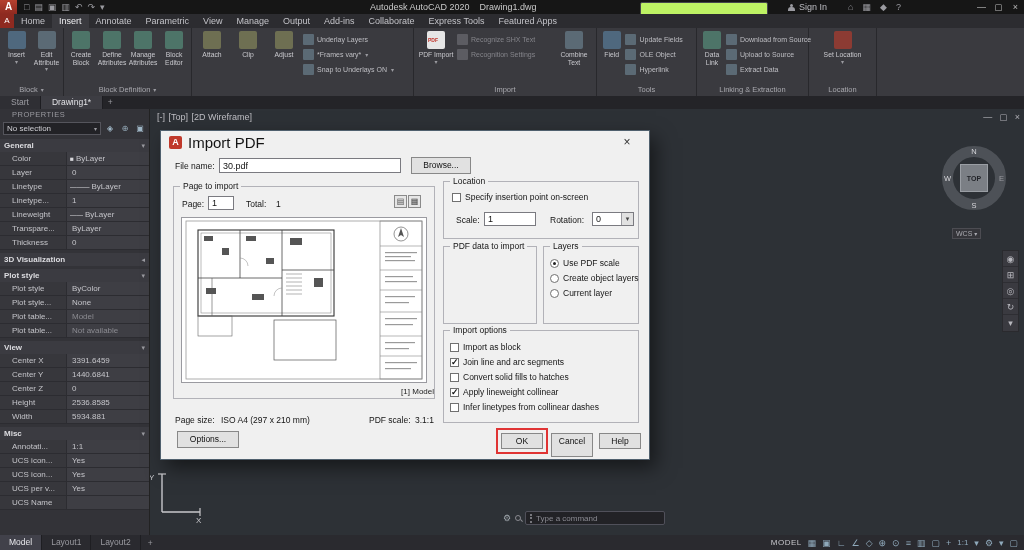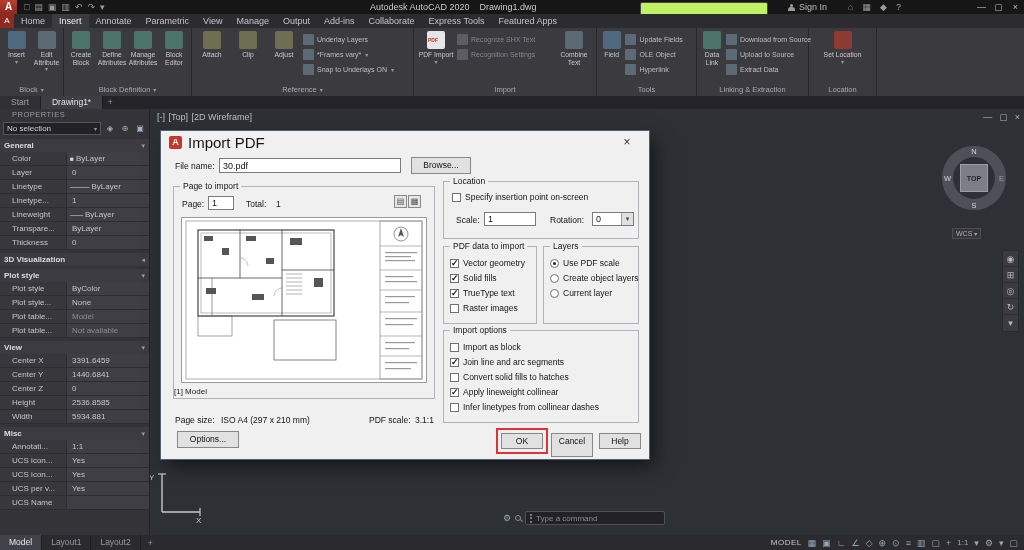--- a/index.html
+++ b/index.html
@@ -117,21 +117,21 @@
 .glab{position:absolute;top:-6px;left:6px;background:#f0f0f0;padding:0 3px;font-size:8.5px;white-space:nowrap}
 .cbcol{position:absolute;display:flex;flex-direction:column;gap:5px}
 .cbrow{display:flex;align-items:center;gap:4px;font-size:8.5px;height:10px;white-space:nowrap}
 .box{width:9px;height:9px;background:#fff;border:1px solid #707070;position:relative;flex:0 0 auto}
 .cbrow.checked .box::after{content:"✓";position:absolute;left:0;top:-2px;font-size:9px;font-weight:bold;color:#111}
 .rdot{width:9px;height:9px;border-radius:50%;background:#fff;border:1px solid #707070;position:relative;flex:0 0 auto}
 .cbrow.selected .rdot::after{content:"";position:absolute;left:2px;top:2px;width:3px;height:3px;border-radius:50%;background:#222}
 .preview{position:absolute;left:7px;top:30px;width:246px;height:166px;border:1px solid #9a9aa0;background:#fff}
 .tgl{position:absolute;width:13px;height:13px;background:#e6e6e6;border:1px solid #8a8a8a;font-size:8px;line-height:12px;text-align:center;color:#444}
 .okhl{position:absolute;left:335px;top:297px;width:52px;height:26px;border:2px solid #e03434}
-.caption{position:absolute;left:0;top:200px;width:100%;text-align:left;font-size:8px;color:#222}
+.caption{position:absolute;left:0;top:200px;width:100%;text-align:right;font-size:8px;color:#222}
 </style>
 </head>
 <body>
 
 <div id="app">
 
   <div class="titlebar">
     <div class="logo">A</div>
     <div class="qat">
       <span>□</span>
@@ -253,24 +253,20 @@
           </div>
             <div class="rsm caret">
             <span class="si ic-steel"></span>
             <span>*Frames vary*</span>
           </div>
             <div class="rsm caret">
             <span class="si ic-steel"></span>
             <span>Snap to Underlays ON</span>
           </div>
           </div>
-      </div>
-      <div class="pfoot">
-        <span>Reference</span>
-        <span class="caret-u">▾</span>
       </div>
     </div>
 
     <div class="panel" style="width:183px">
       <div class="pbody">
         <div class="rbig" style="width:40px">
           <span class="ric ic-pdf"></span>
           <span>PDF Import</span>
           <span class="caret-u">▾</span>
         </div>
@@ -724,38 +720,20 @@
       <input class="din" style="left: 40px; top: 30px; width: 52px; height: 14px;" readonly="" value="1">
       <span class="dlbl" style="left:106px;top:33px">Rotation:</span>
       <div class="dsel" style="left:148px;top:30px;width:42px;height:14px">
         <span class="sv">0</span>
         <span class="sc">▾</span>
       </div>
     </div>
 
     <div class="group" style="left:282px;top:115px;width:94px;height:78px">
       <span class="glab">PDF data to import</span>
-      <div class="cbcol" style="left:6px;top:11px">
-          <div class="cbrow checked">
-          <span class="box"></span>
-          <span>Vector geometry</span>
-        </div>
-          <div class="cbrow checked">
-          <span class="box"></span>
-          <span>Solid fills</span>
-        </div>
-          <div class="cbrow checked">
-          <span class="box"></span>
-          <span>TrueType text</span>
-        </div>
-          <div class="cbrow">
-          <span class="box"></span>
-          <span>Raster images</span>
-        </div>
-        </div>
     </div>
 
     <div class="group" style="left:382px;top:115px;width:96px;height:78px">
       <span class="glab">Layers</span>
       <div class="cbcol" style="left:6px;top:11px">
           <div class="cbrow selected">
           <span class="rdot"></span>
           <span>Use PDF scale</span>
         </div>
           <div class="cbrow">

